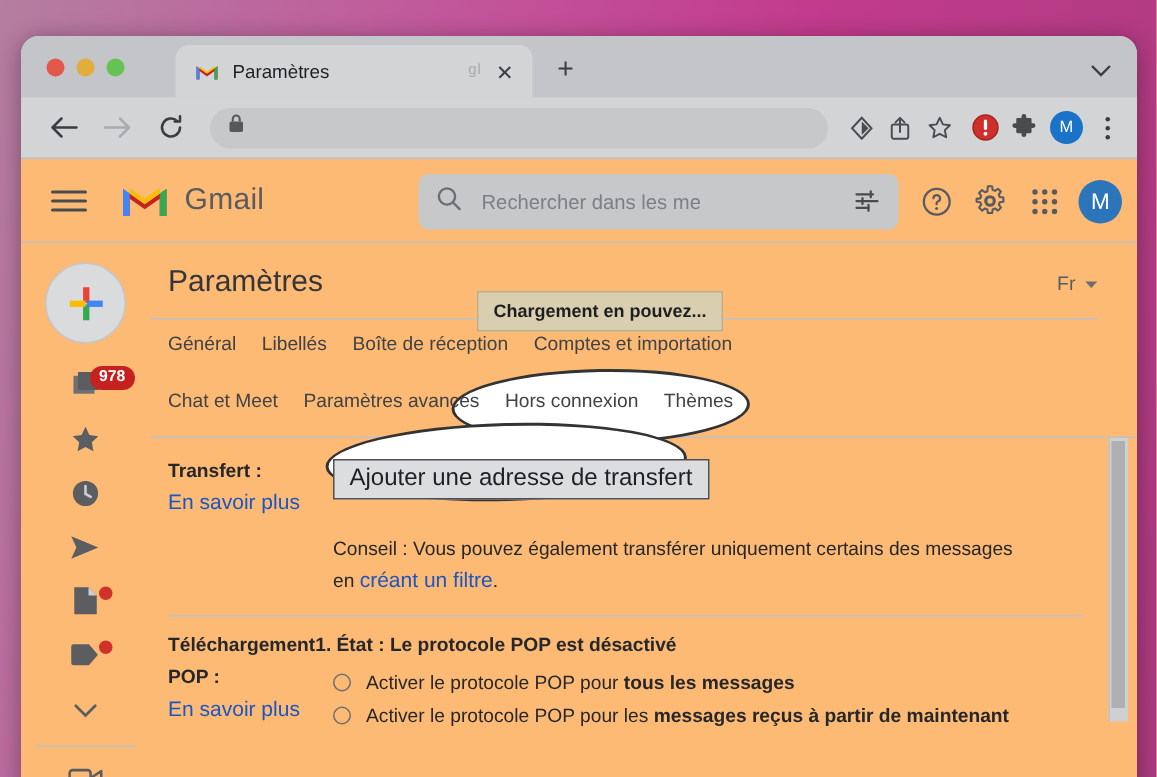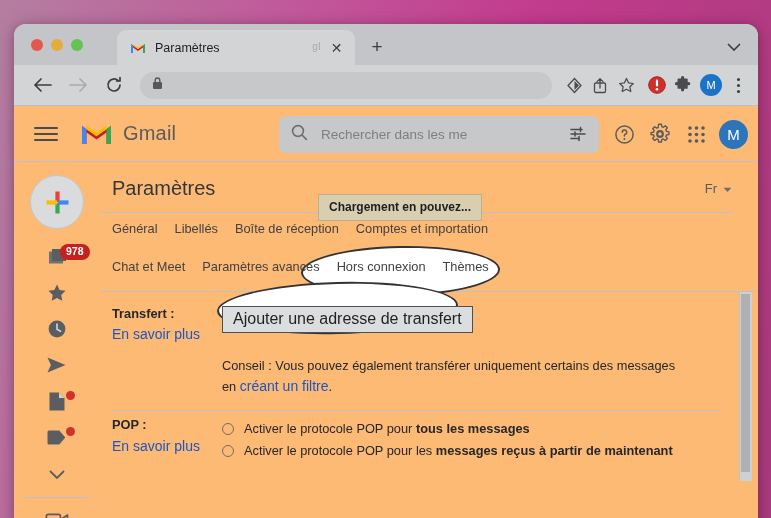--- a/index.html
+++ b/index.html
@@ -683,20 +683,21 @@
               <span class="fwd-button">Ajouter une adresse de transfert</span>
             </div>
           </div>
 
           <div class="tip"><span>Conseil : Vous pouvez également transférer uniquement certains des messages en </span><span class="link">créant un filtre</span><span>.</span></div>
 
           <div class="divider2"></div>
         </div>
 
         <div class="section" style="padding-top:0">
+          <div class="pop-head">Téléchargement1. État : Le protocole POP est désactivé</div>
           <div class="row" style="margin-top:6px">
             <div class="label-col">
               <div>POP :</div>
               <div class="link" style="margin-top:6px">En savoir plus</div>
             </div>
             <div>
               <div class="pop-row">
                 <span class="radio"></span>
                 <span class="pop-opt-text"><span>Activer le protocole POP pour </span><b>tous les messages</b></span>
               </div>

